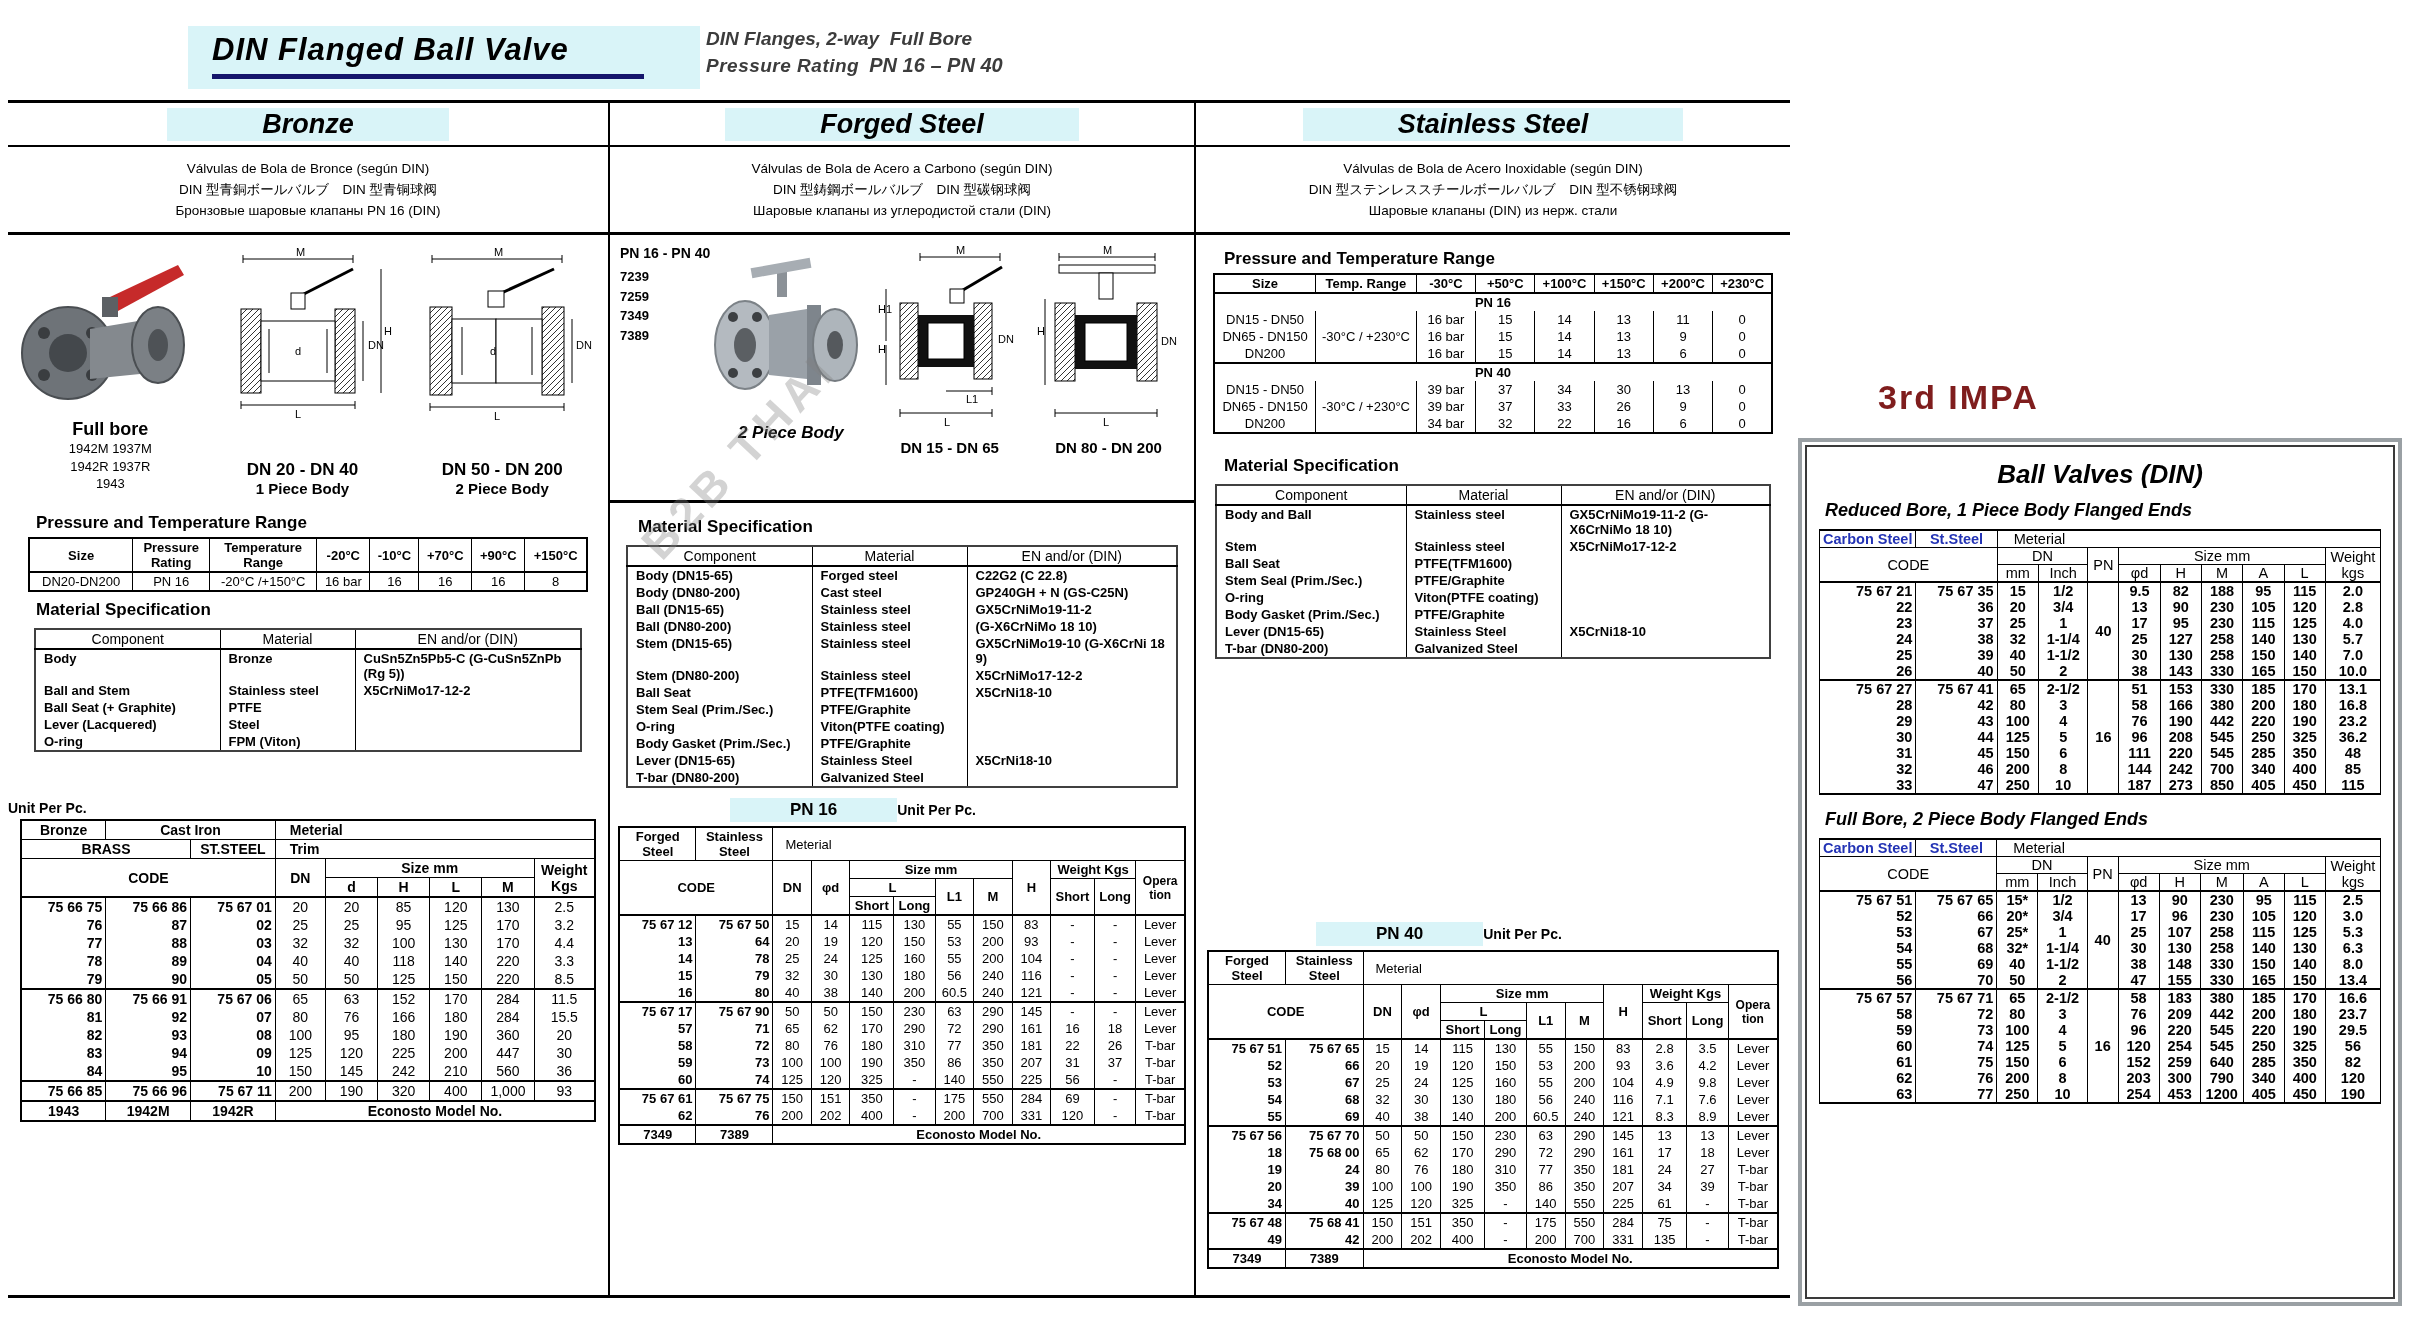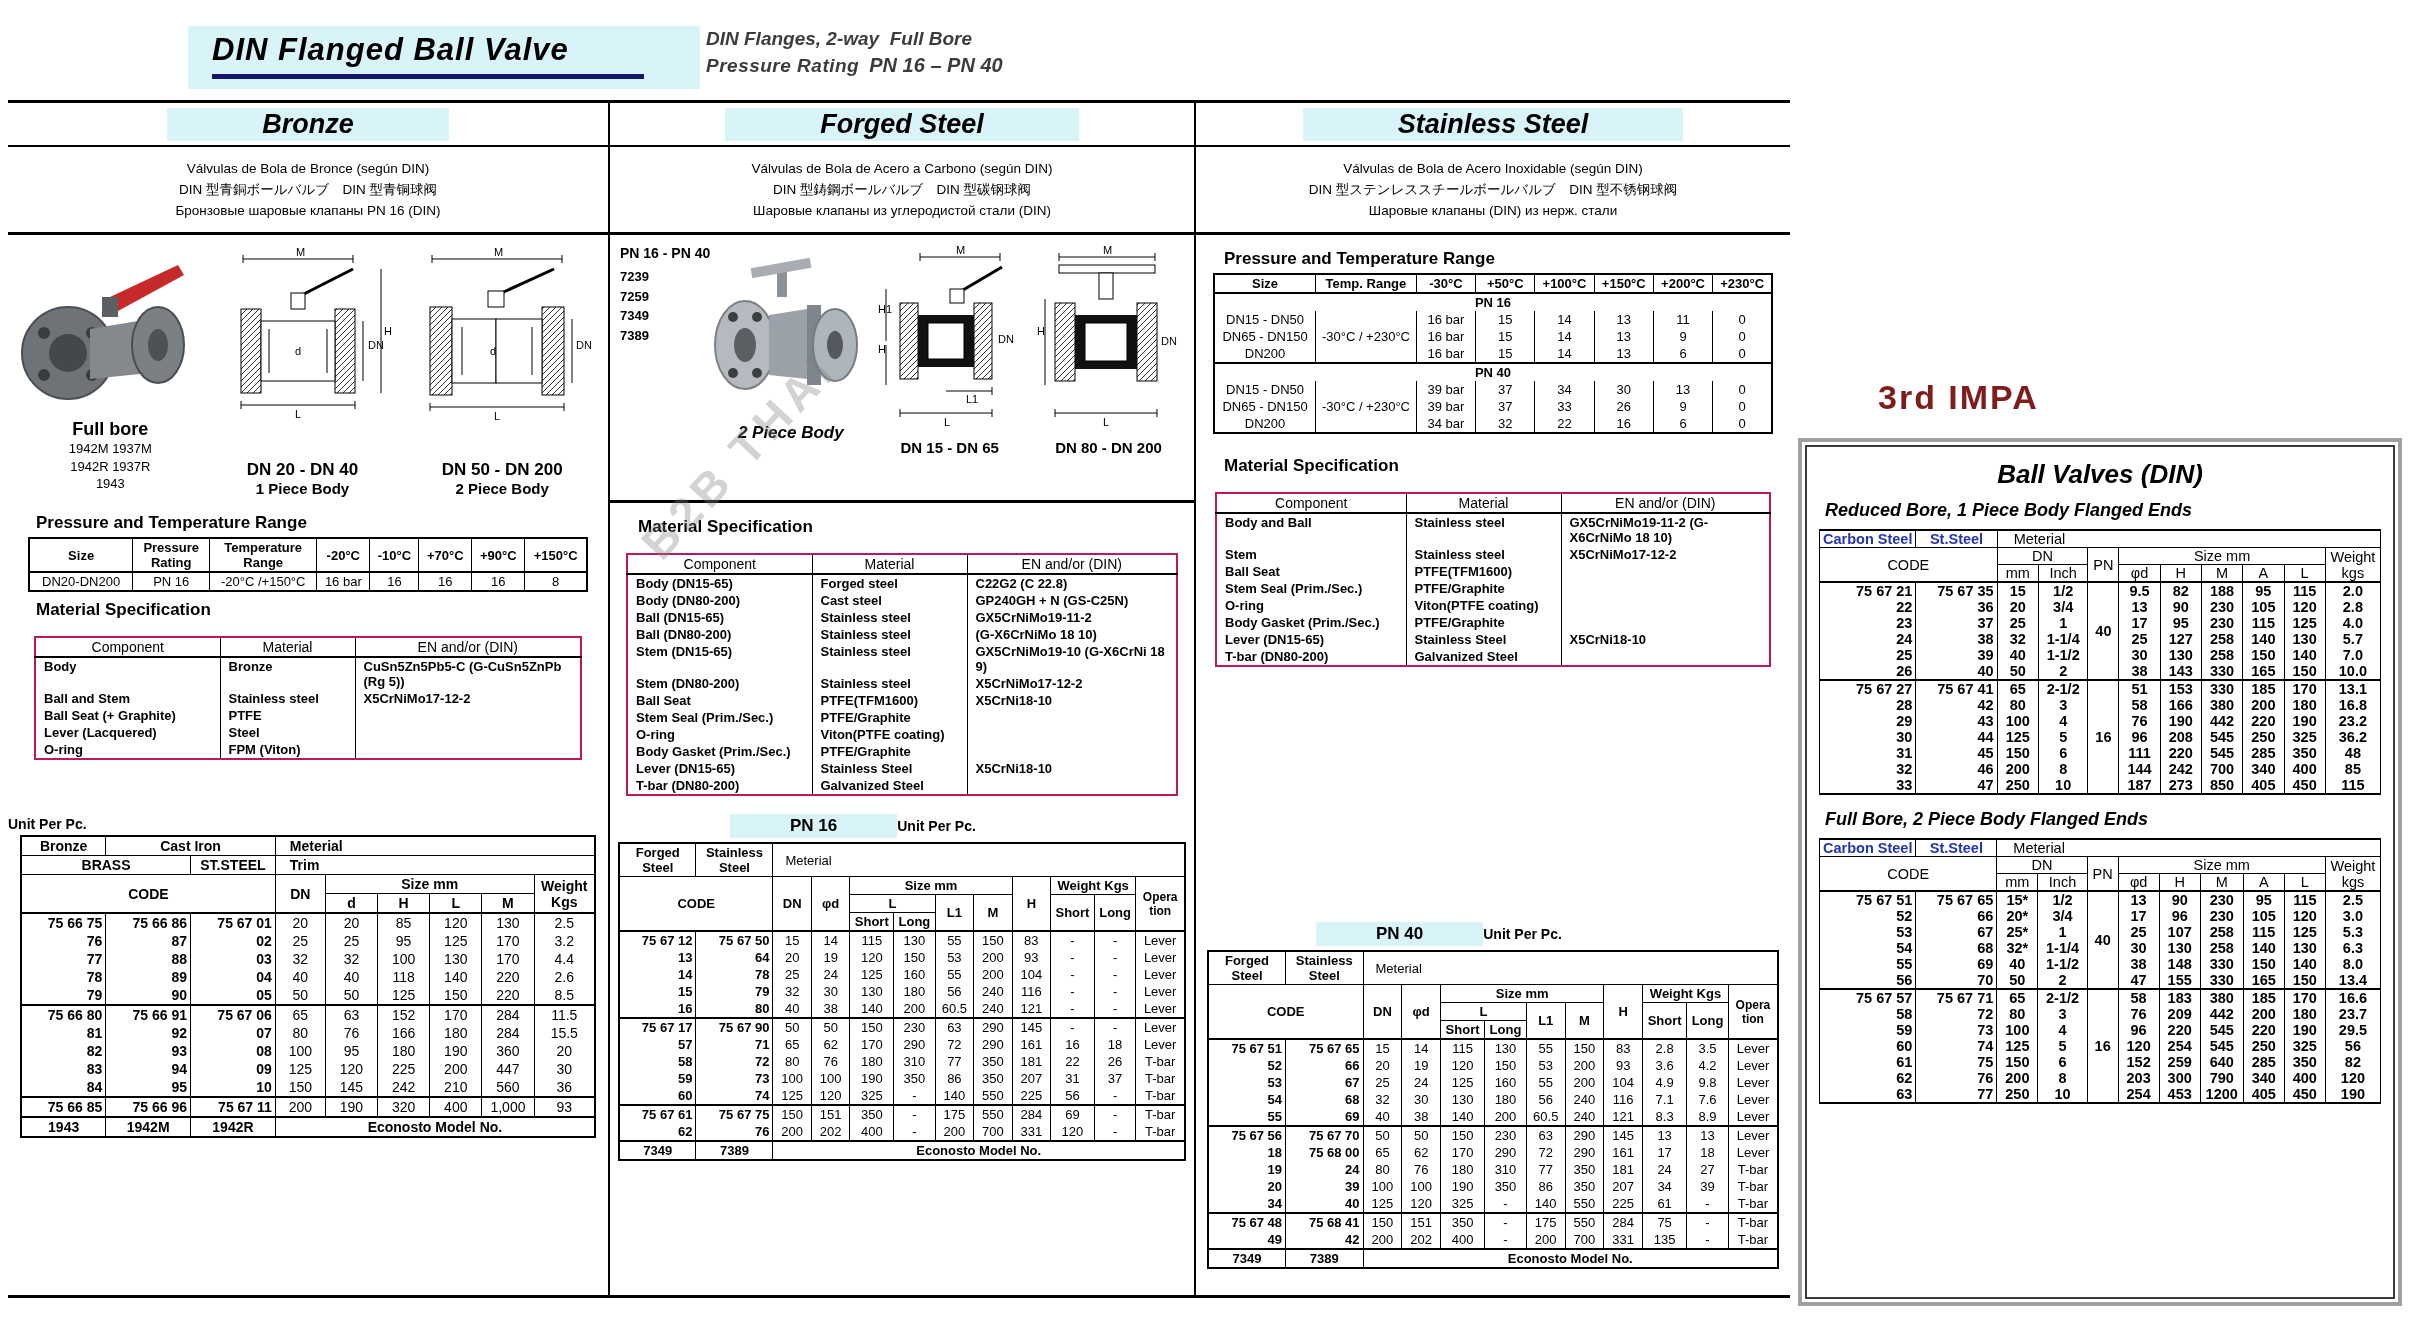--- a/index.html
+++ b/index.html
@@ -46,21 +46,21 @@
 
   
   table.dtbl{border-collapse:collapse;border:2px solid #000;margin:0 auto;font-size:13px;}
   table.dtbl th,table.dtbl td{border-left:1px solid #000;border-right:1px solid #000;padding:1px 3px;text-align:center;white-space:nowrap;}
   table.dtbl thead th{border-bottom:1px solid #000;border-top:1px solid #000;font-weight:bold;}
   table.dtbl tr.gstart td{border-top:2px solid #000;}
   table.dtbl tr.seprow td{border-top:2px solid #000;font-weight:bold;}
   table.dtbl tfoot td{border-top:2px solid #000;font-weight:bold;}
   table.dtbl .spc{vertical-align:middle;}
   
-  table.mstbl{border-collapse:collapse;border:2px solid #be185d;margin:12px auto;font-size:13px;}
+  table.mstbl{border-collapse:collapse;border:2px solid #404040;margin:4px auto;font-size:13px;}
   table.mstbl th,table.mstbl td{border-left:1px solid #000;padding:1px 8px;text-align:left;vertical-align:top;}
   table.mstbl th:first-child,table.mstbl td:first-child{border-left:none;}
   table.mstbl thead th{border-bottom:2px solid #000;text-align:center;font-weight:normal;font-size:14px;}
   table.mstbl td{border-top:none;border-bottom:none;font-weight:bold;}
   
   td.code{ text-align:right !important;font-weight:bold;}
   .small-op{font-size:12px;}
 
   
   .t-codes col.c-code{width:78px;} .t-codes col.c-dn{width:46px;} .t-codes col.c-n{width:48px;} .t-codes col.c-w{width:56px;}
@@ -345,21 +345,21 @@
             </tr>
             <tr>
               <td class="code">78</td>
               <td class="code">89</td>
               <td class="code">04</td>
               <td>40</td>
               <td>40</td>
               <td>118</td>
               <td>140</td>
               <td>220</td>
-              <td>2.6</td>
+              <td>3.3</td>
             </tr>
             <tr>
               <td class="code">79</td>
               <td class="code">90</td>
               <td class="code">05</td>
               <td>50</td>
               <td>50</td>
               <td>125</td>
               <td>150</td>
               <td>220</td>

